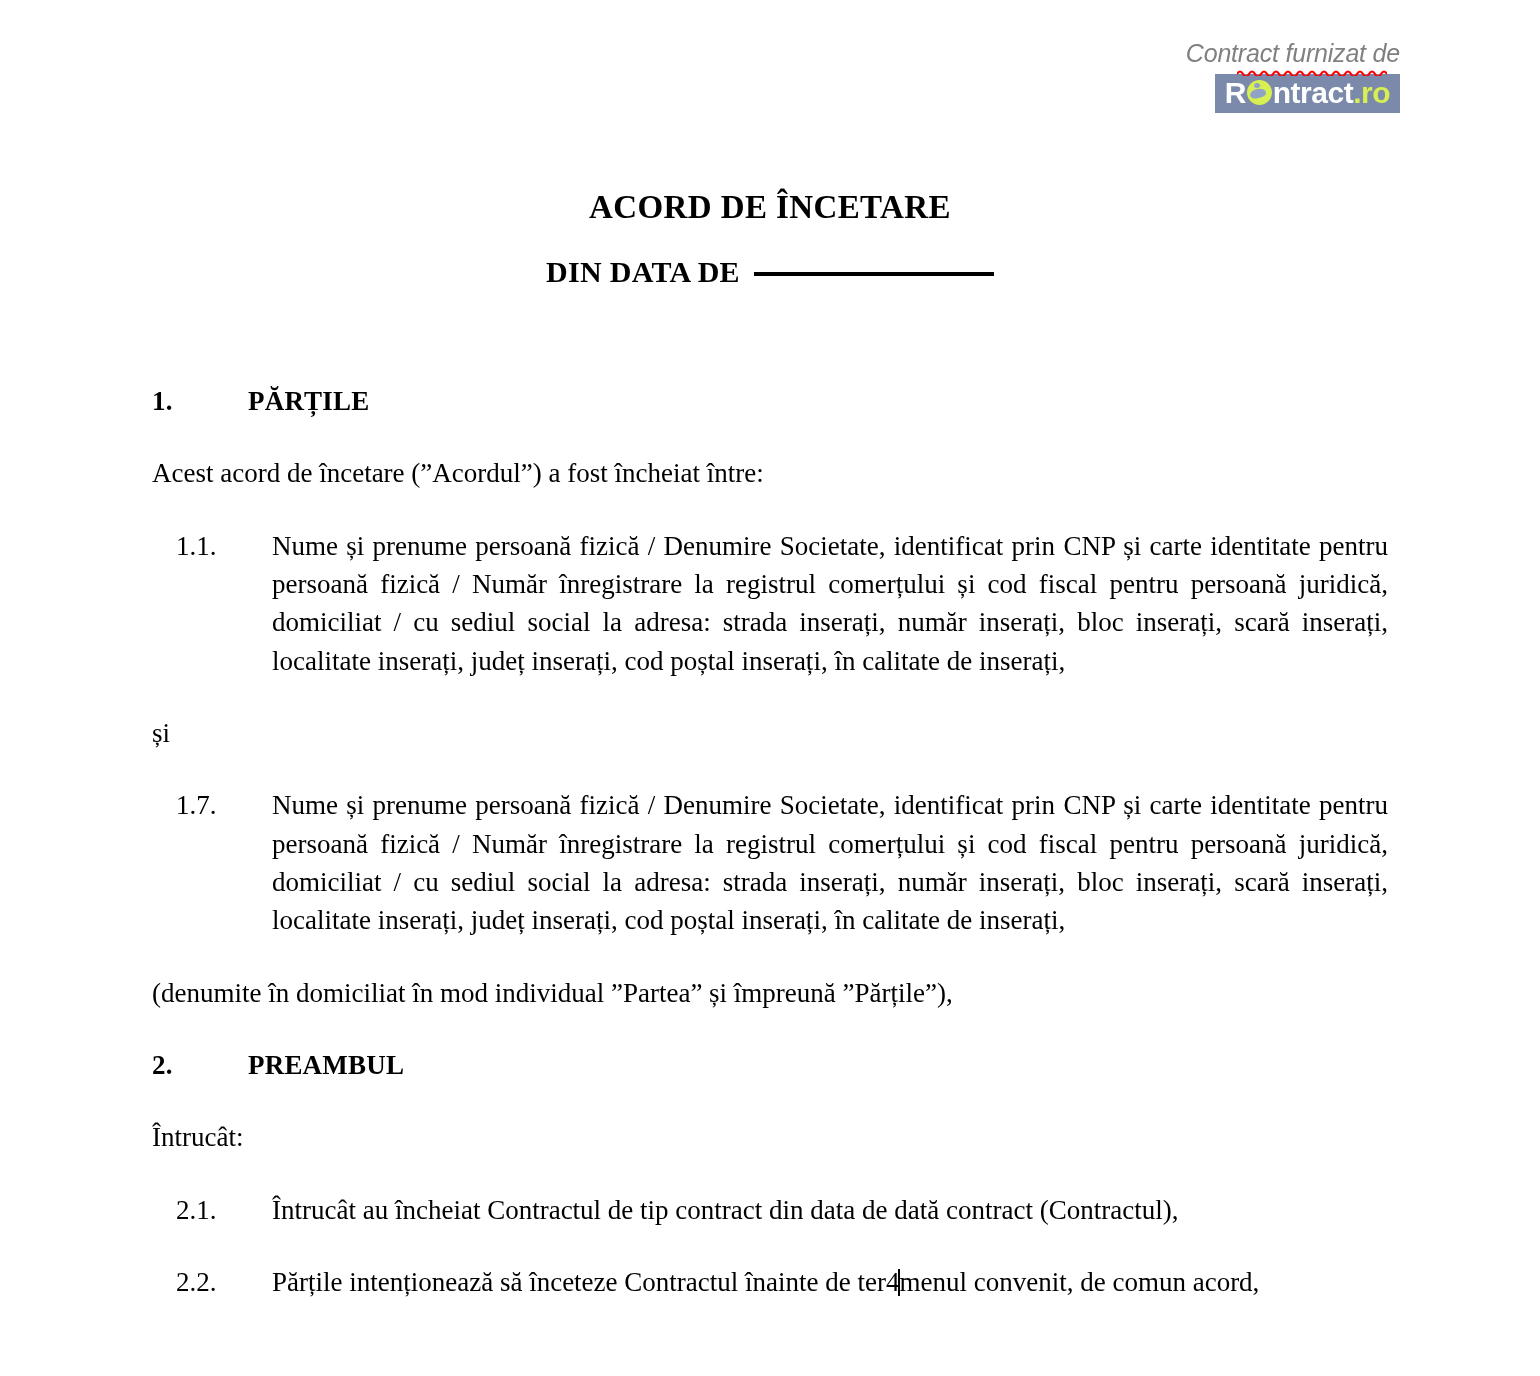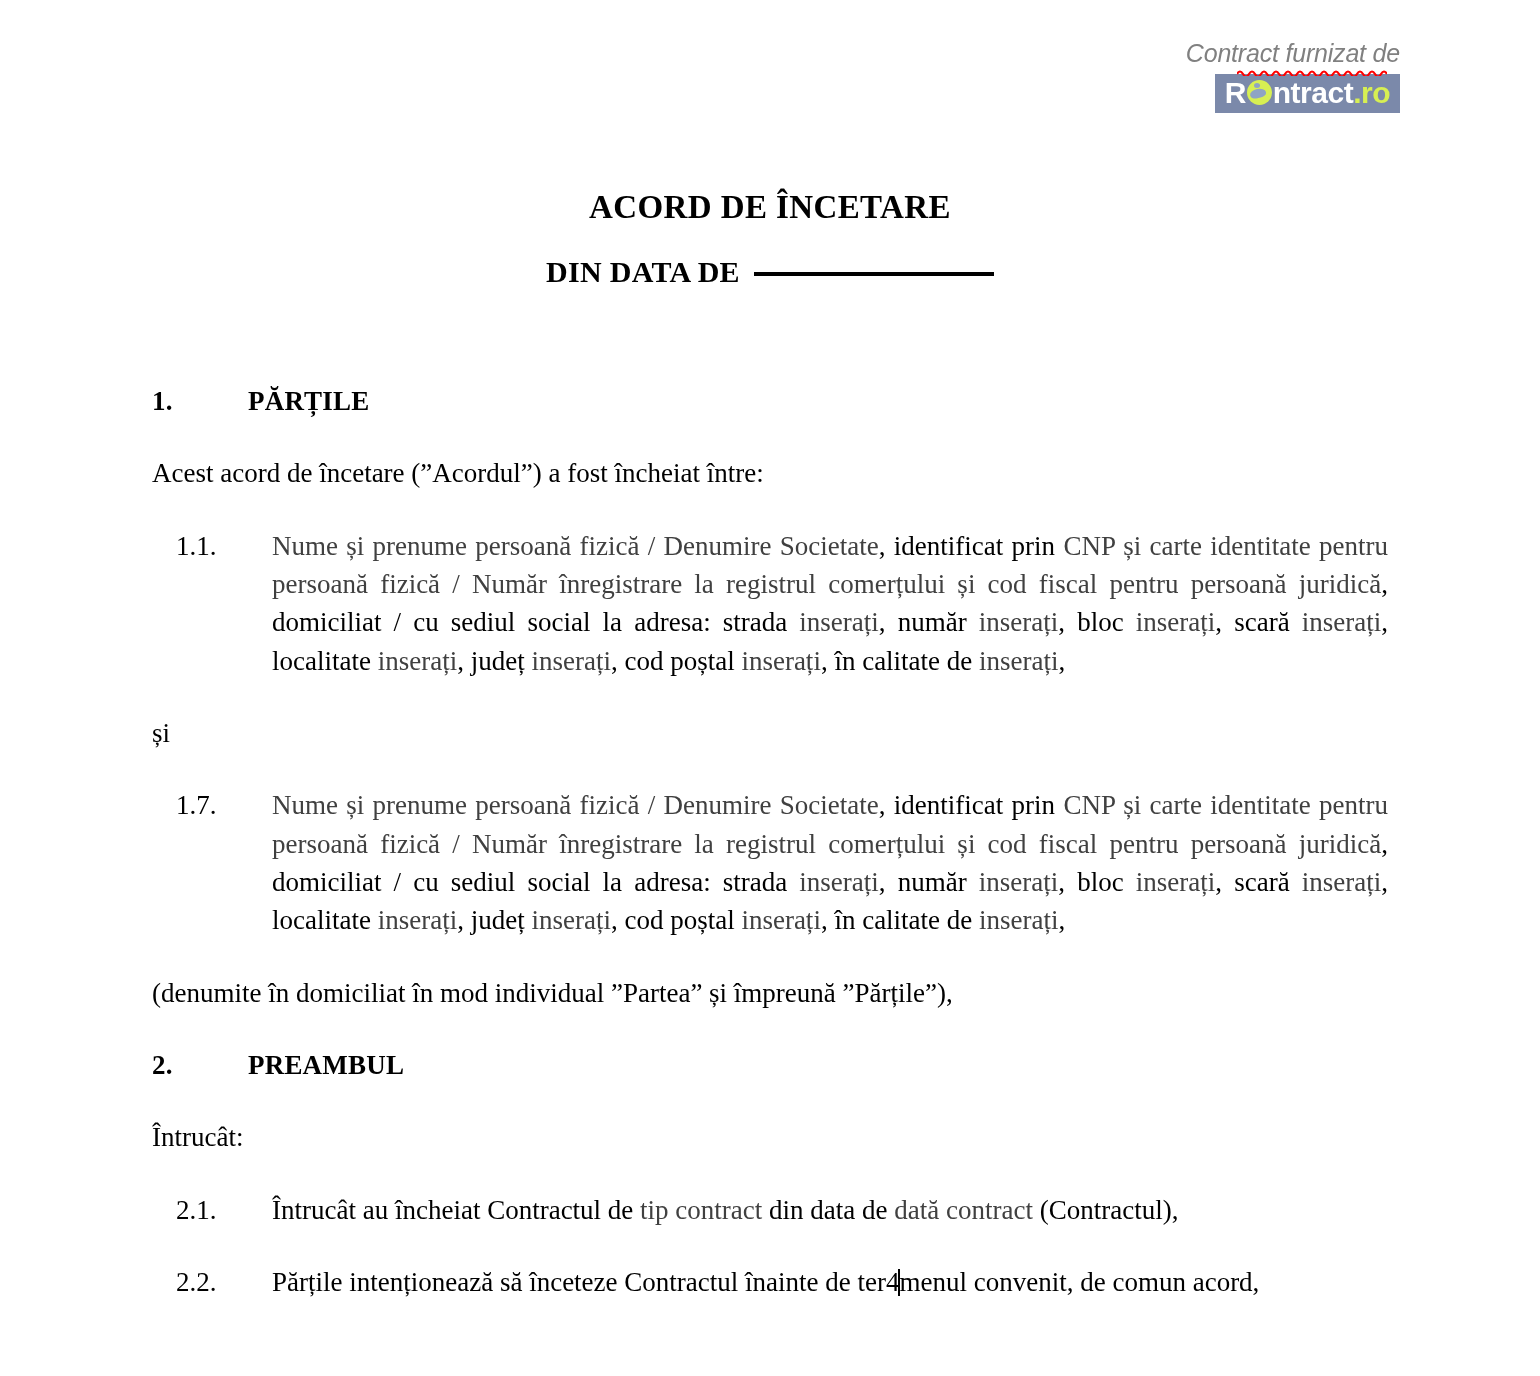--- a/index.html
+++ b/index.html
@@ -172,21 +172,21 @@
     margin-left: 24px;
   }
   .clause .body {
     flex: 1 1 auto;
     text-align: justify;
     text-justify: inter-word;
   }
   .clause .body.nojust { text-align: left; }
 
   b { font-weight: normal; }
-  .blue { color: #404040; font-family: Liberation Serif, serif; }
+  .blue { color: #000000; font-family: Liberation Serif, serif; }
 
   .caret {
     display: inline-block;
     width: 2px;
     height: 27px;
     background: #000;
     vertical-align: -5px;
     margin: 0 -1px;
   }
 </style>

